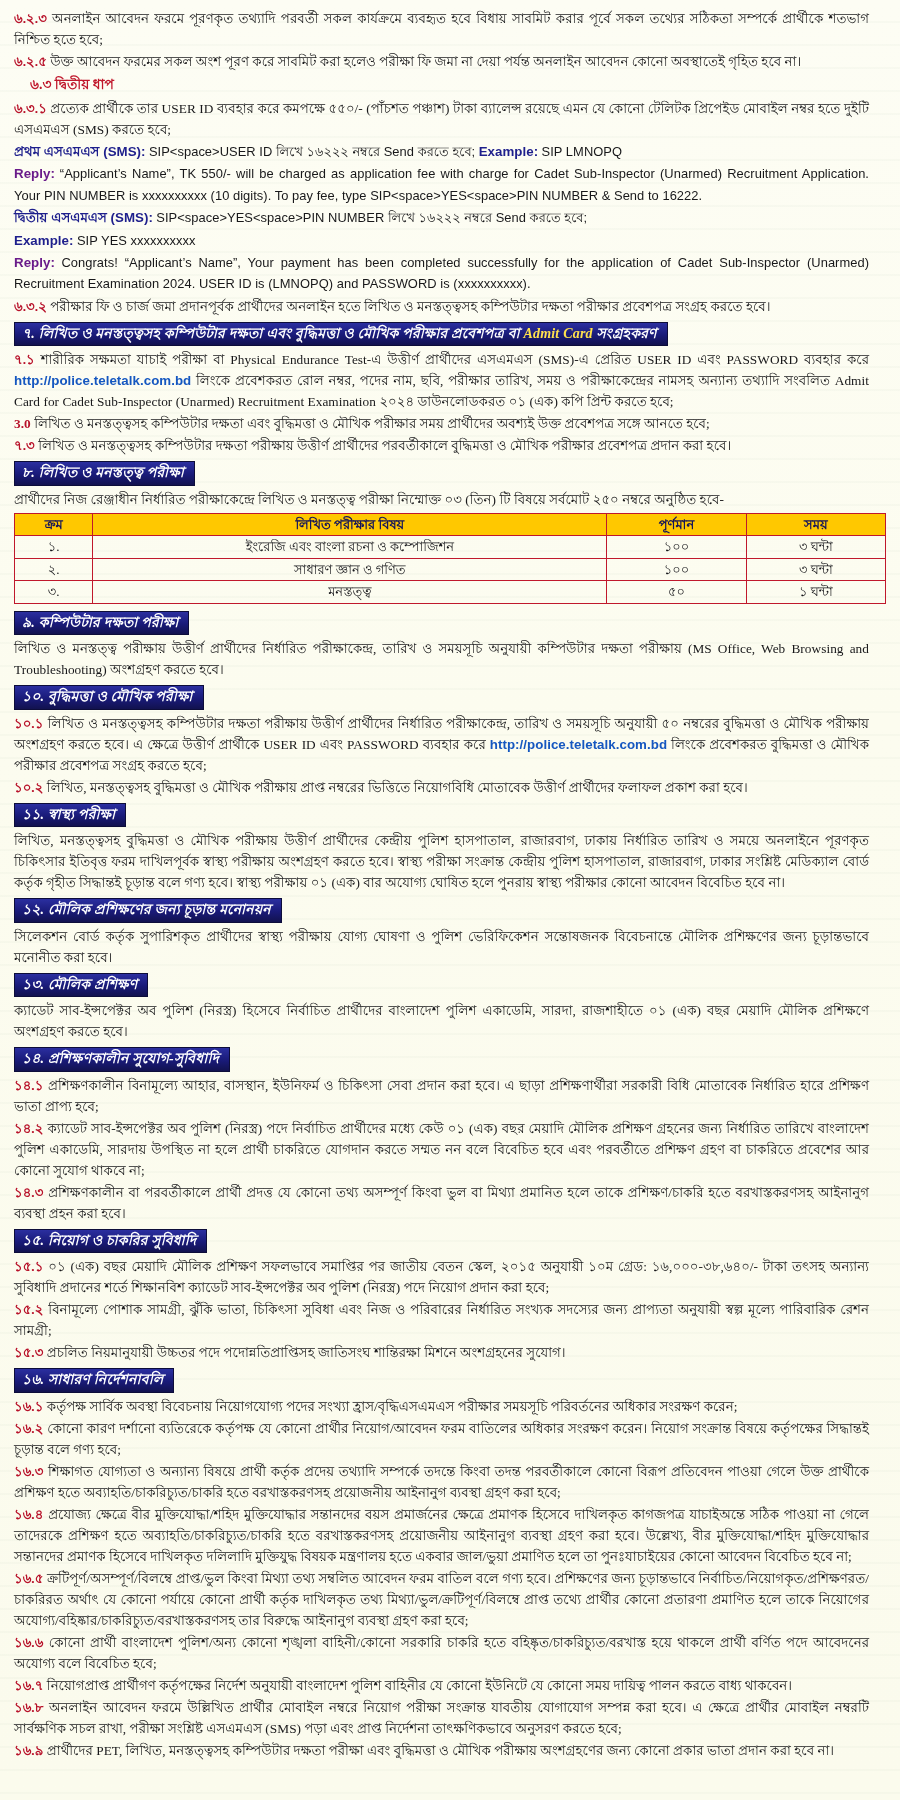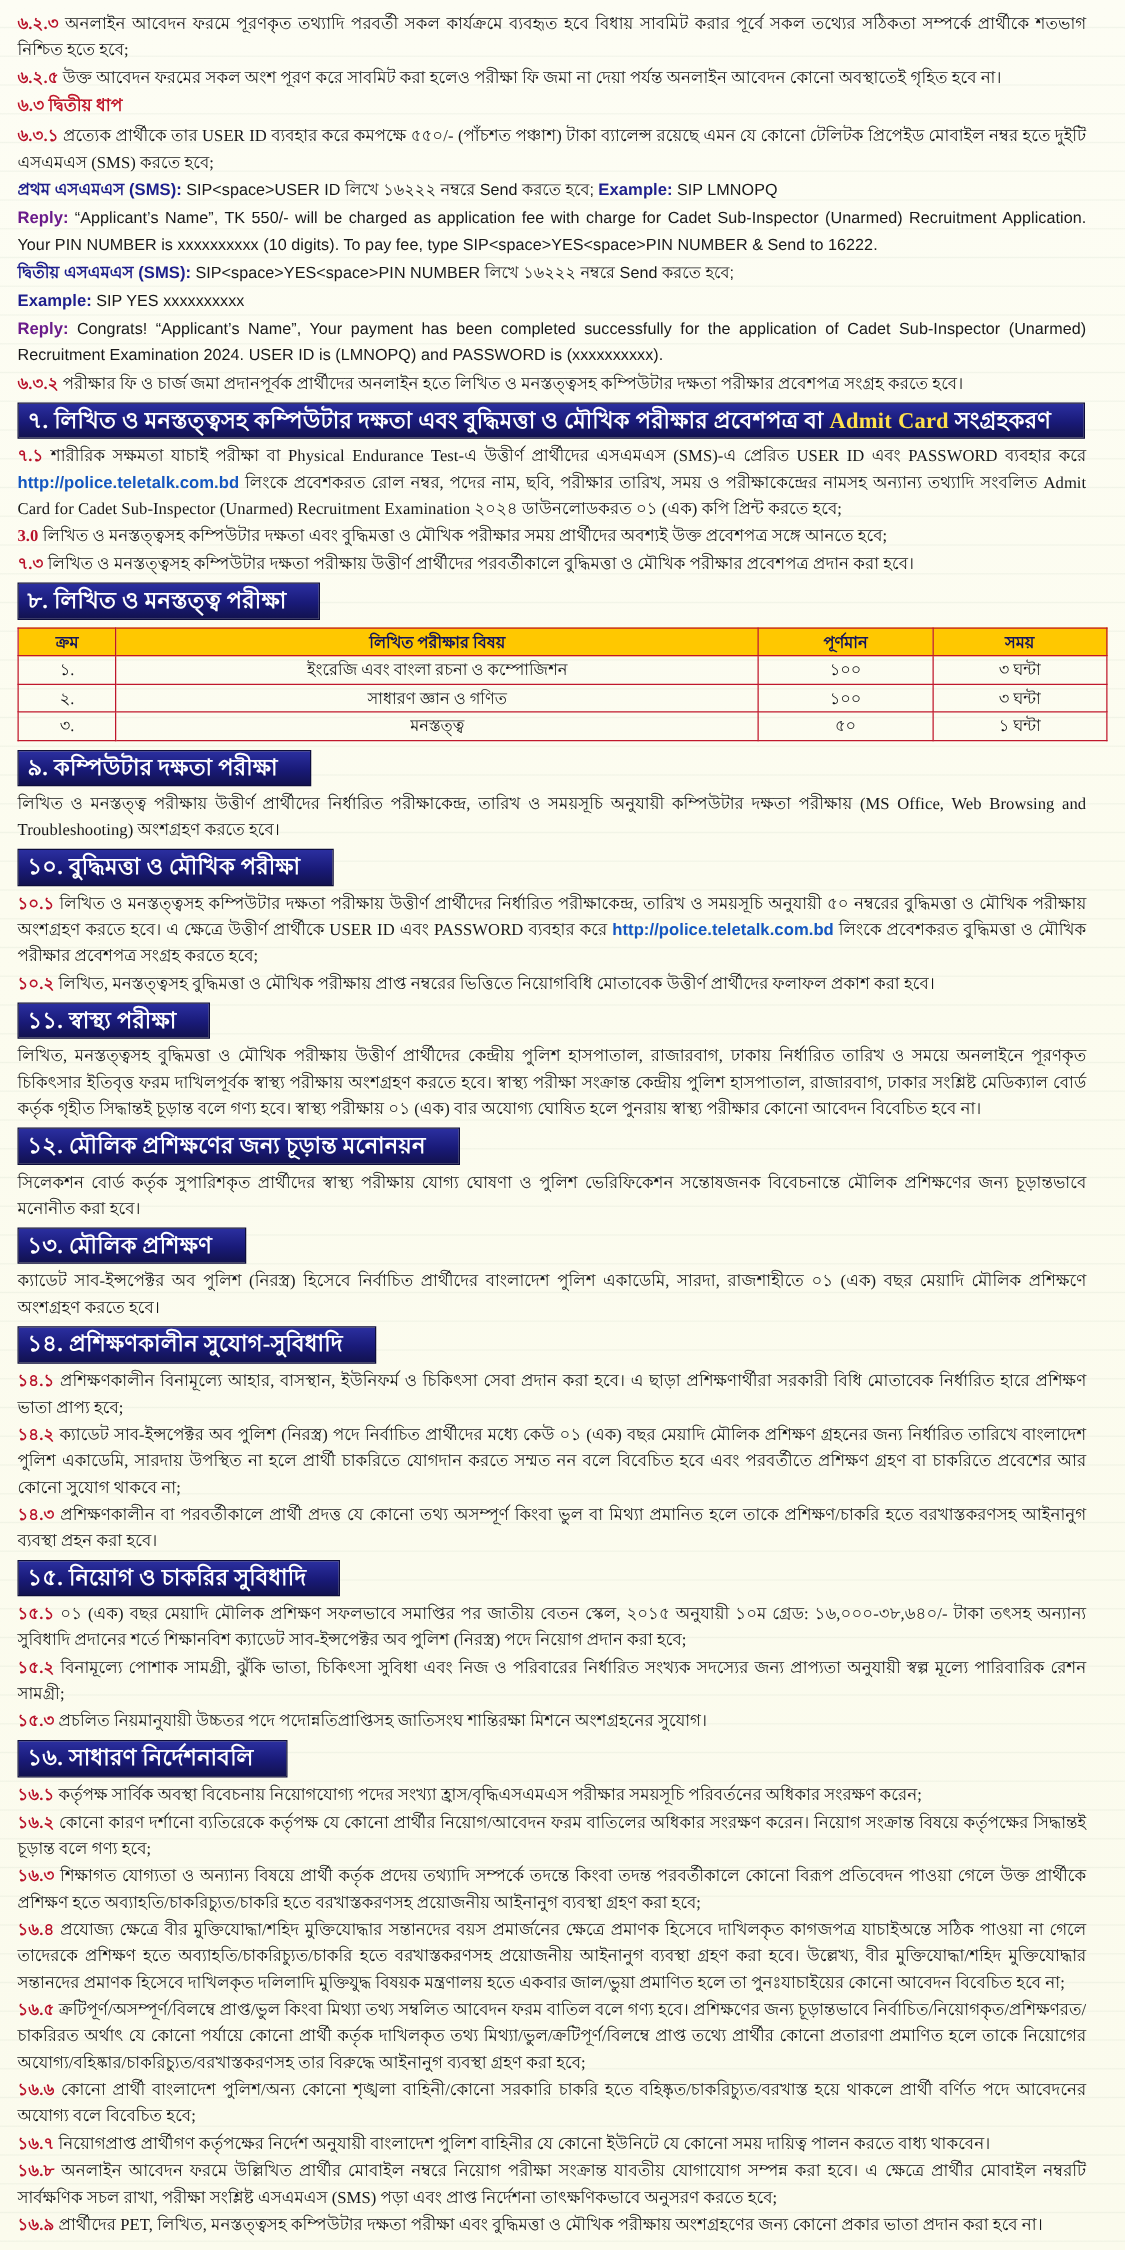--- a/index.html
+++ b/index.html
@@ -32,33 +32,34 @@
     margin:0 17px 1px 0;
     color:#18181a;
     letter-spacing:0.05px;
   }
   .para.just{text-align:justify;text-justify:inter-word;}
   .num{color:#b8122a;font-weight:700;}
   .en{font-family:"Liberation Sans","DejaVu Sans",sans-serif;font-size:12.9px;}
   .lbl-blue{color:#1e1f8c;font-weight:700;font-family:"Liberation Sans",sans-serif;}
   .lbl-purple{color:#6a1b8a;font-weight:700;font-family:"Liberation Sans",sans-serif;}
   .link{color:#1557c0;font-weight:700;font-family:"Liberation Sans",sans-serif;}
-  .redhead{color:#c0182c;font-weight:700;font-size:13.8px;margin:1px 0 1px 0;}
+  .redhead{color:#c0182c;font-weight:700;font-size:13.8px;margin:1px 0 1px 16px;}
   
   .secbar{
     display:inline-block;
     background:linear-gradient(180deg,#2b2fa0 0%,#191a78 55%,#12124f 100%);
     color:#ffffff;
     font-weight:700;
-    font-size:18px;
-    padding:2px 26px 3px 7px;
+    font-size:14px;
+    padding:2px 10px 3px 7px;
     margin:4px 0 3px 0;
     line-height:1.25;
     border:1px solid #0d0d3a;
     letter-spacing:0.2px;
+    font-style:italic;
   }
   .secbar .hl{color:#ffe14d;}
   
   table.marks{
     width:100%;
     border-collapse:collapse;
     margin:3px 0 3px 0;
     font-size:13px;
     table-layout:fixed;
   }
@@ -143,20 +144,21 @@
     <span class="num">3.0</span>
     <span>লিখিত ও মনস্তত্ত্বসহ কম্পিউটার দক্ষতা এবং বুদ্ধিমত্তা ও মৌখিক পরীক্ষার সময় প্রার্থীদের অবশ্যই উক্ত প্রবেশপত্র সঙ্গে আনতে হবে;</span>
   </p>
   <p class="para">
     <span class="num">৭.৩</span>
     <span>লিখিত ও মনস্তত্ত্বসহ কম্পিউটার দক্ষতা পরীক্ষায় উত্তীর্ণ প্রার্থীদের পরবর্তীকালে বুদ্ধিমত্তা ও মৌখিক পরীক্ষার প্রবেশপত্র প্রদান করা হবে।</span>
   </p>
 
   
   <div class="secbar">৮. লিখিত ও মনস্তত্ত্ব পরীক্ষা</div>
+  <p class="para">প্রার্থীদের নিজ রেঞ্জাধীন নির্ধারিত পরীক্ষাকেন্দ্রে লিখিত ও মনস্তত্ত্ব পরীক্ষা নিম্মোক্ত ০৩ (তিন) টি বিষয়ে সর্বমোট ২৫০ নম্বরে অনুষ্ঠিত হবে-</p>
 
   <table class="marks">
     <colgroup>
         <col class="c0">
         <col class="c1">
         <col class="c2">
         <col class="c3">
       </colgroup>
     <thead>
       <tr>

